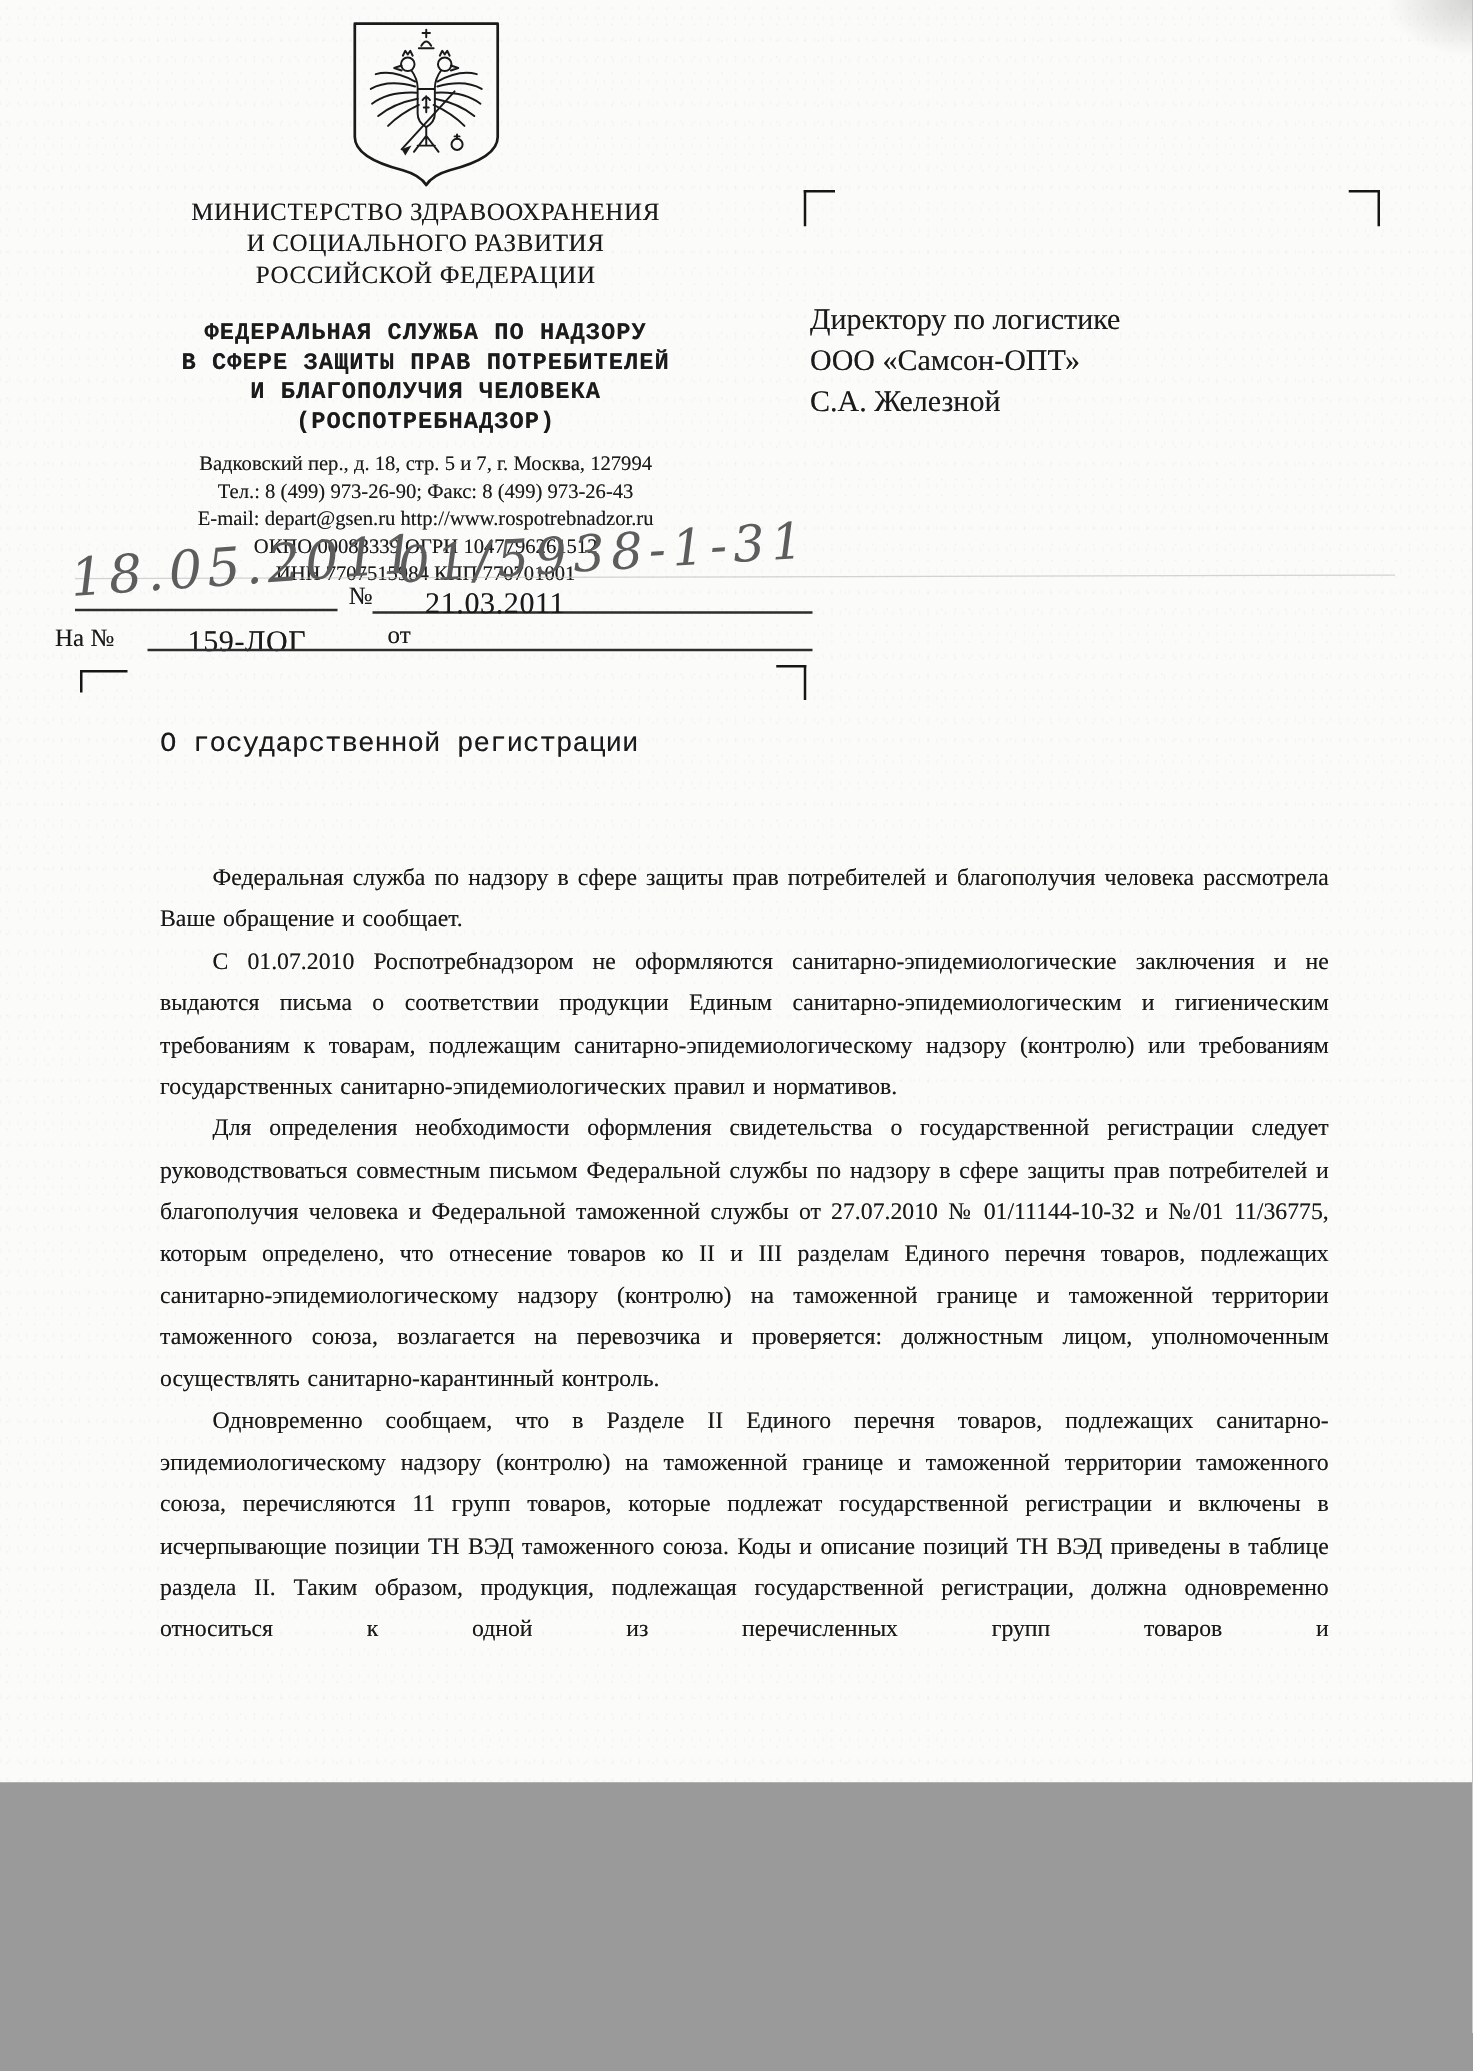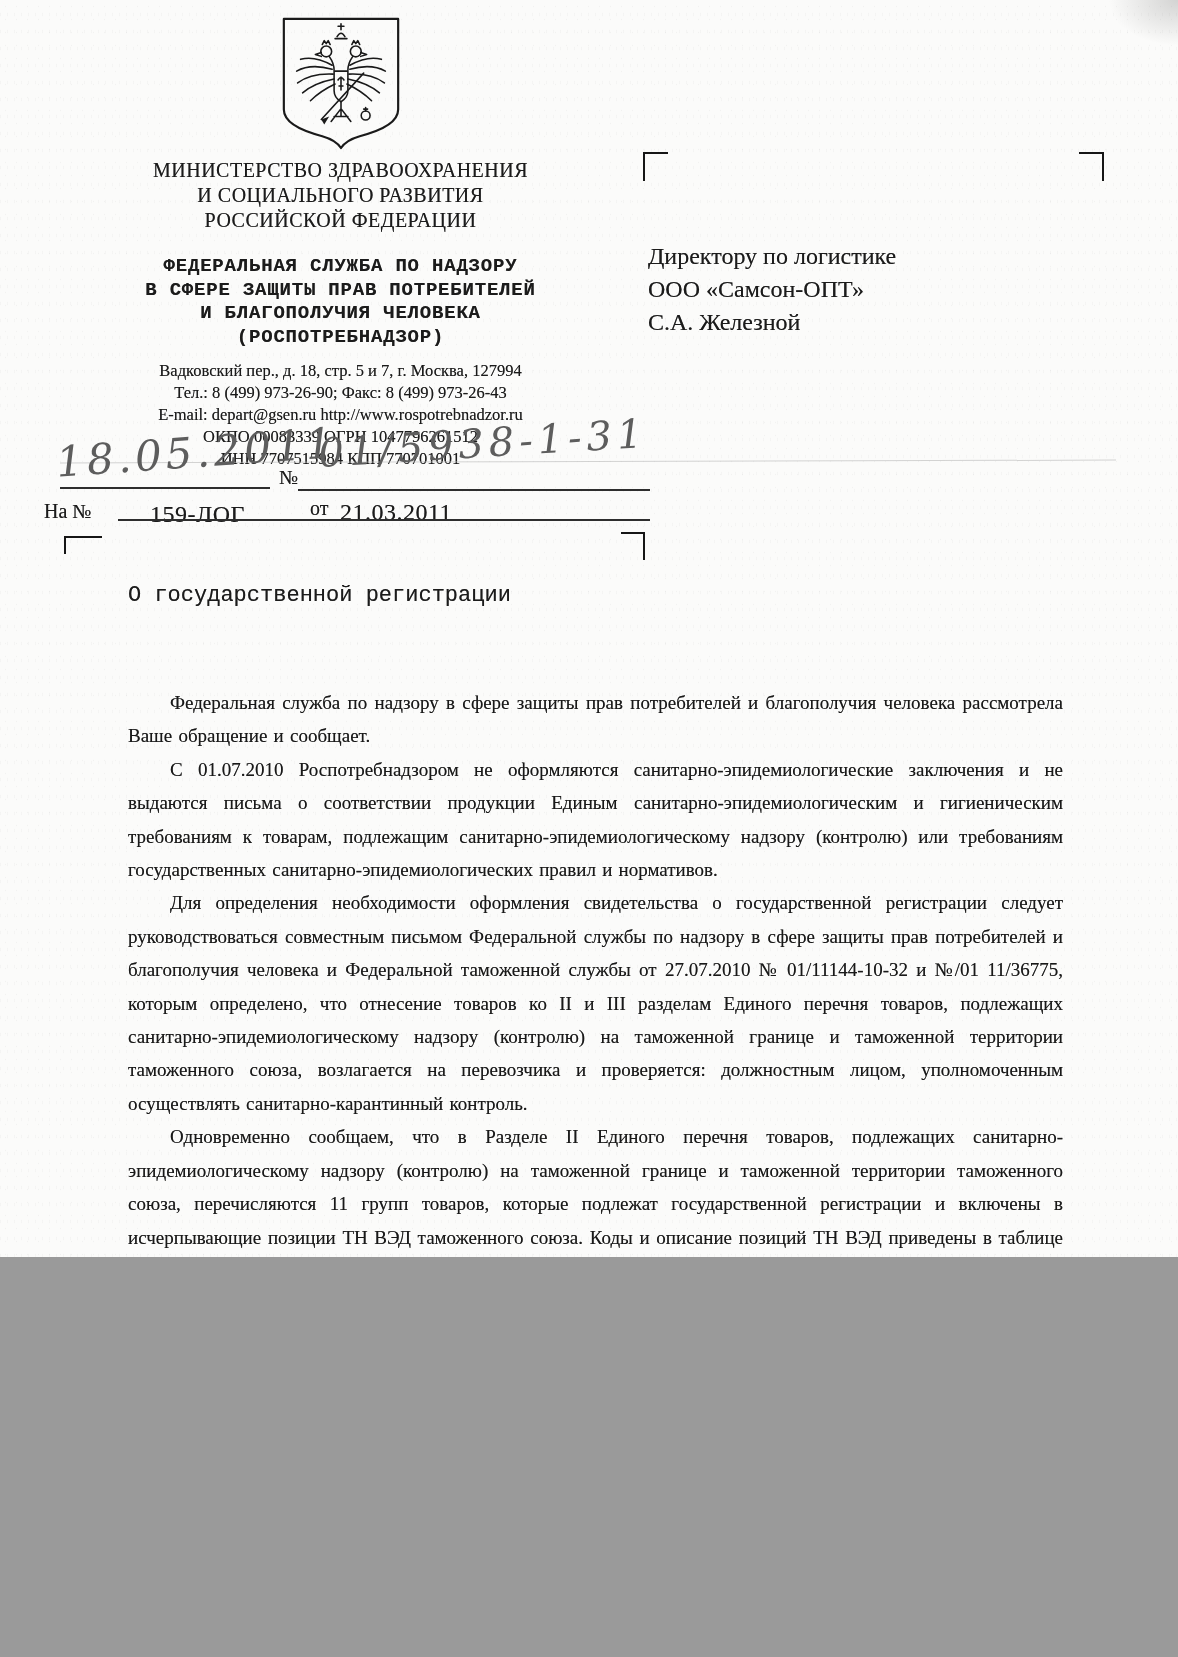--- a/index.html
+++ b/index.html
@@ -1,17 +1,17 @@
 <!DOCTYPE html>
 <html><head>
 <meta charset="utf-8">
 <style>
   html,body{margin:0;padding:0;background:#9a9a9a;}
   .page{
-    position:relative;width:1178px;height:1257px;margin:0 auto;
+    position:relative;width:1178px;height:1426px;margin:0 auto;
     background-color:#fbfbfa;
     background-image:
       radial-gradient(rgba(40,40,40,0.045) 0.5px, transparent 0.9px),
       radial-gradient(rgba(40,40,40,0.03) 0.5px, transparent 0.9px);
     background-size:11px 13px,7px 17px;
     background-position:0 0,4px 6px;
     overflow:hidden;
     font-family:"Liberation Serif", serif;
     color:#1b1b1b;
   }
@@ -116,21 +116,21 @@
   <div class="faint-line" style="left:60px;top:461px;width:1056px;transform:rotate(-0.15deg);"></div>
   <div class="hand hand-date">18.05.2011</div>
   <span class="abs lbl soft" style="left:279px;top:466px;">№</span>
   <div class="hand hand-num">01/5938-1-31</div>
   <div class="uline" style="left:60px;top:487px;width:210px;"></div>
   <div class="uline" style="left:298px;top:489px;width:352px;"></div>
 
   <span class="abs lbl soft" style="left:44px;top:500px;">На №</span>
   <span class="abs typed-ref soft" style="left:150px;top:501px;">159-ЛОГ</span>
   <span class="abs lbl soft" style="left:310px;top:497px;">от</span>
-  <span class="abs typed-ref soft" style="left:340px;top:499px;">21.03.2011</span>
+  <span class="abs typed-ref soft" style="left:340px;top:470px;">21.03.2011</span>
   <div class="uline" style="left:118px;top:519px;width:532px;"></div>
 
   <div class="mark m-stamp-l"></div>
   <div class="mark m-stamp-r"></div>
 
   <div class="abs subject soft">
     <div>О государственной регистрации</div>
   </div>
 
   <div class="abs body-text soft">

